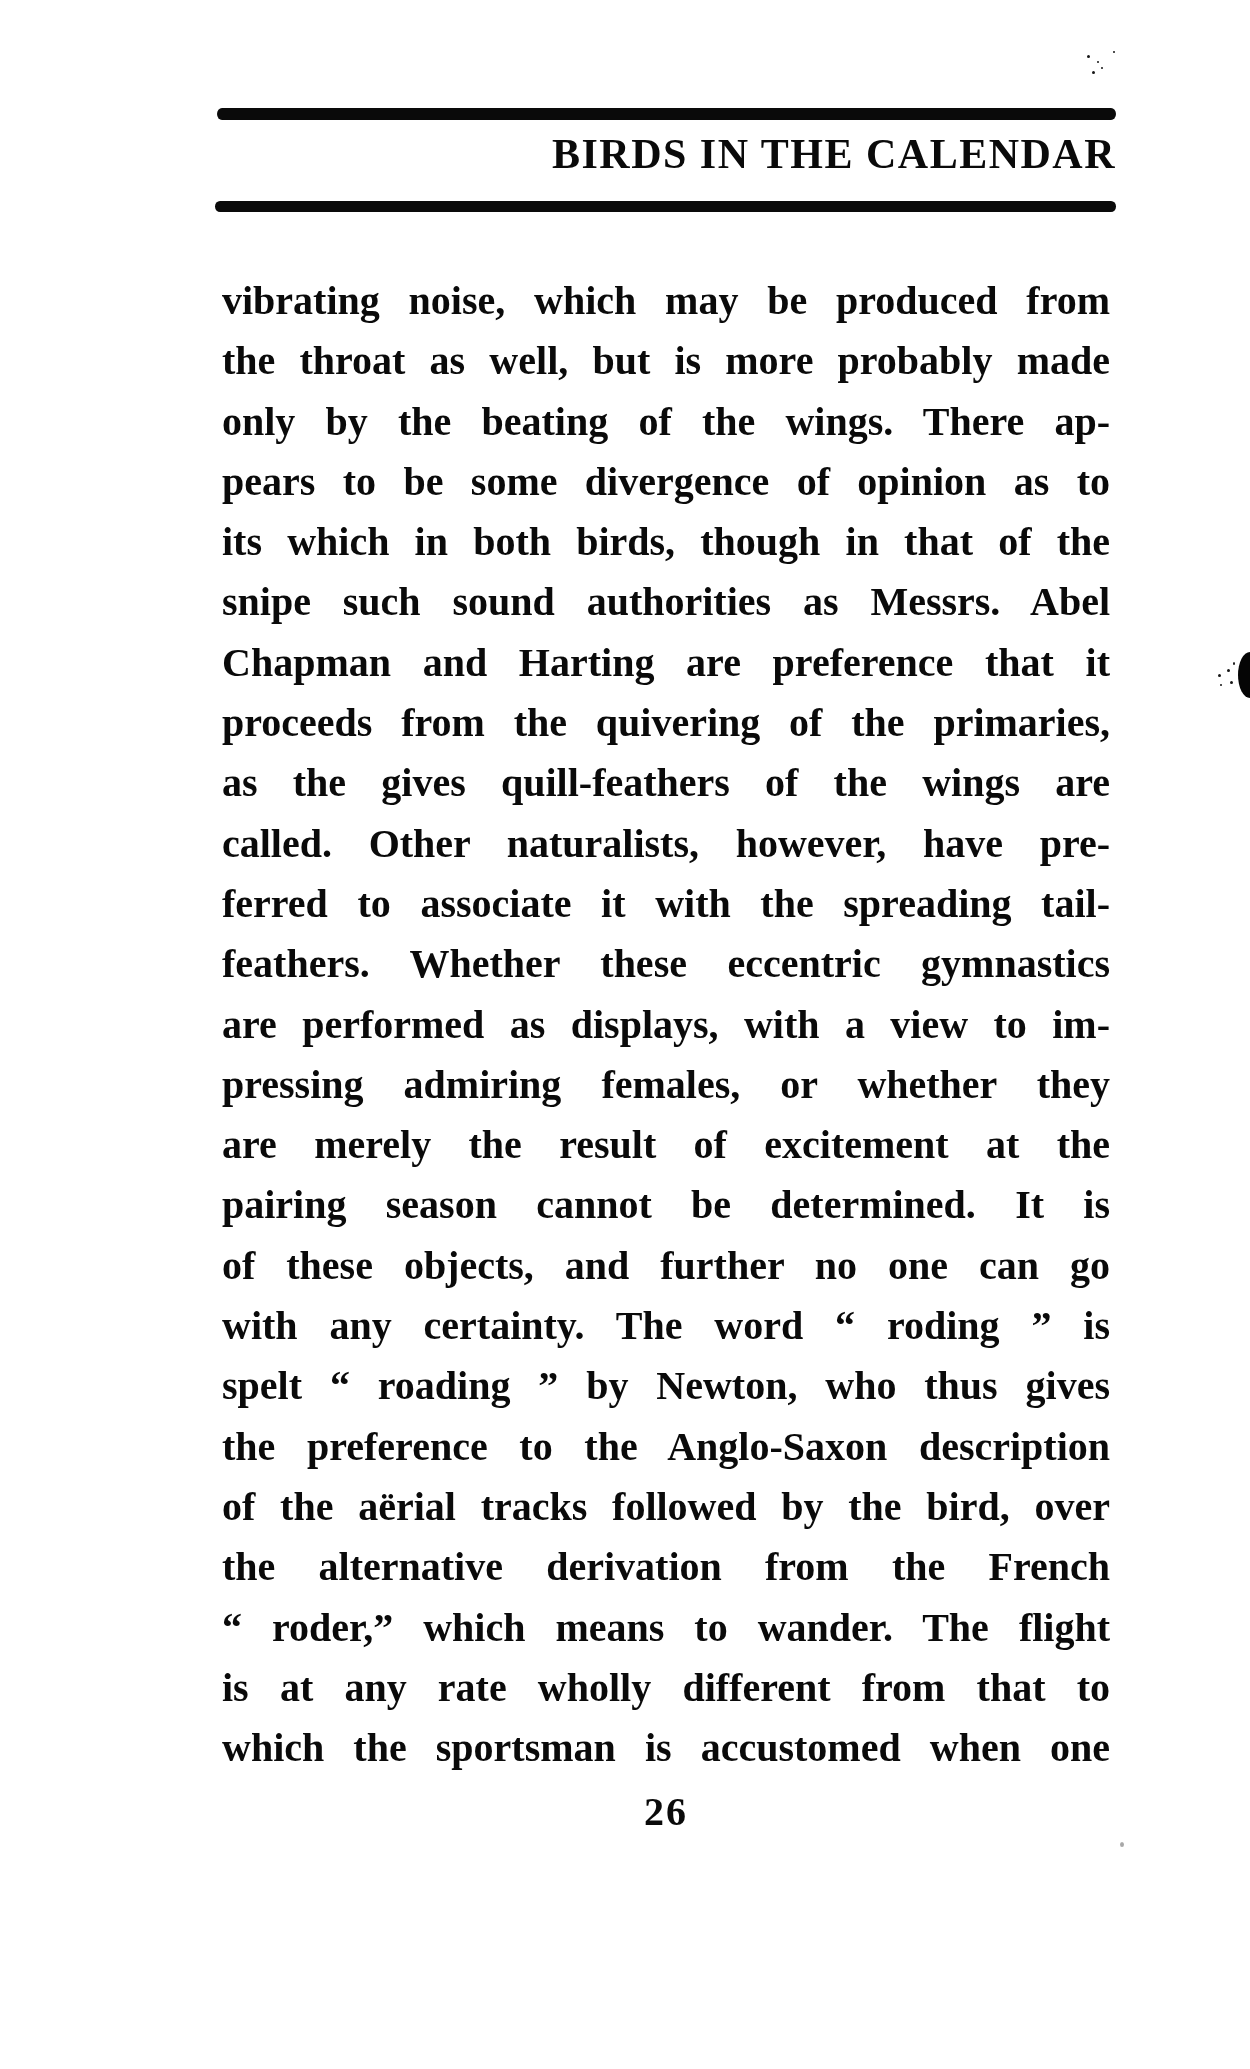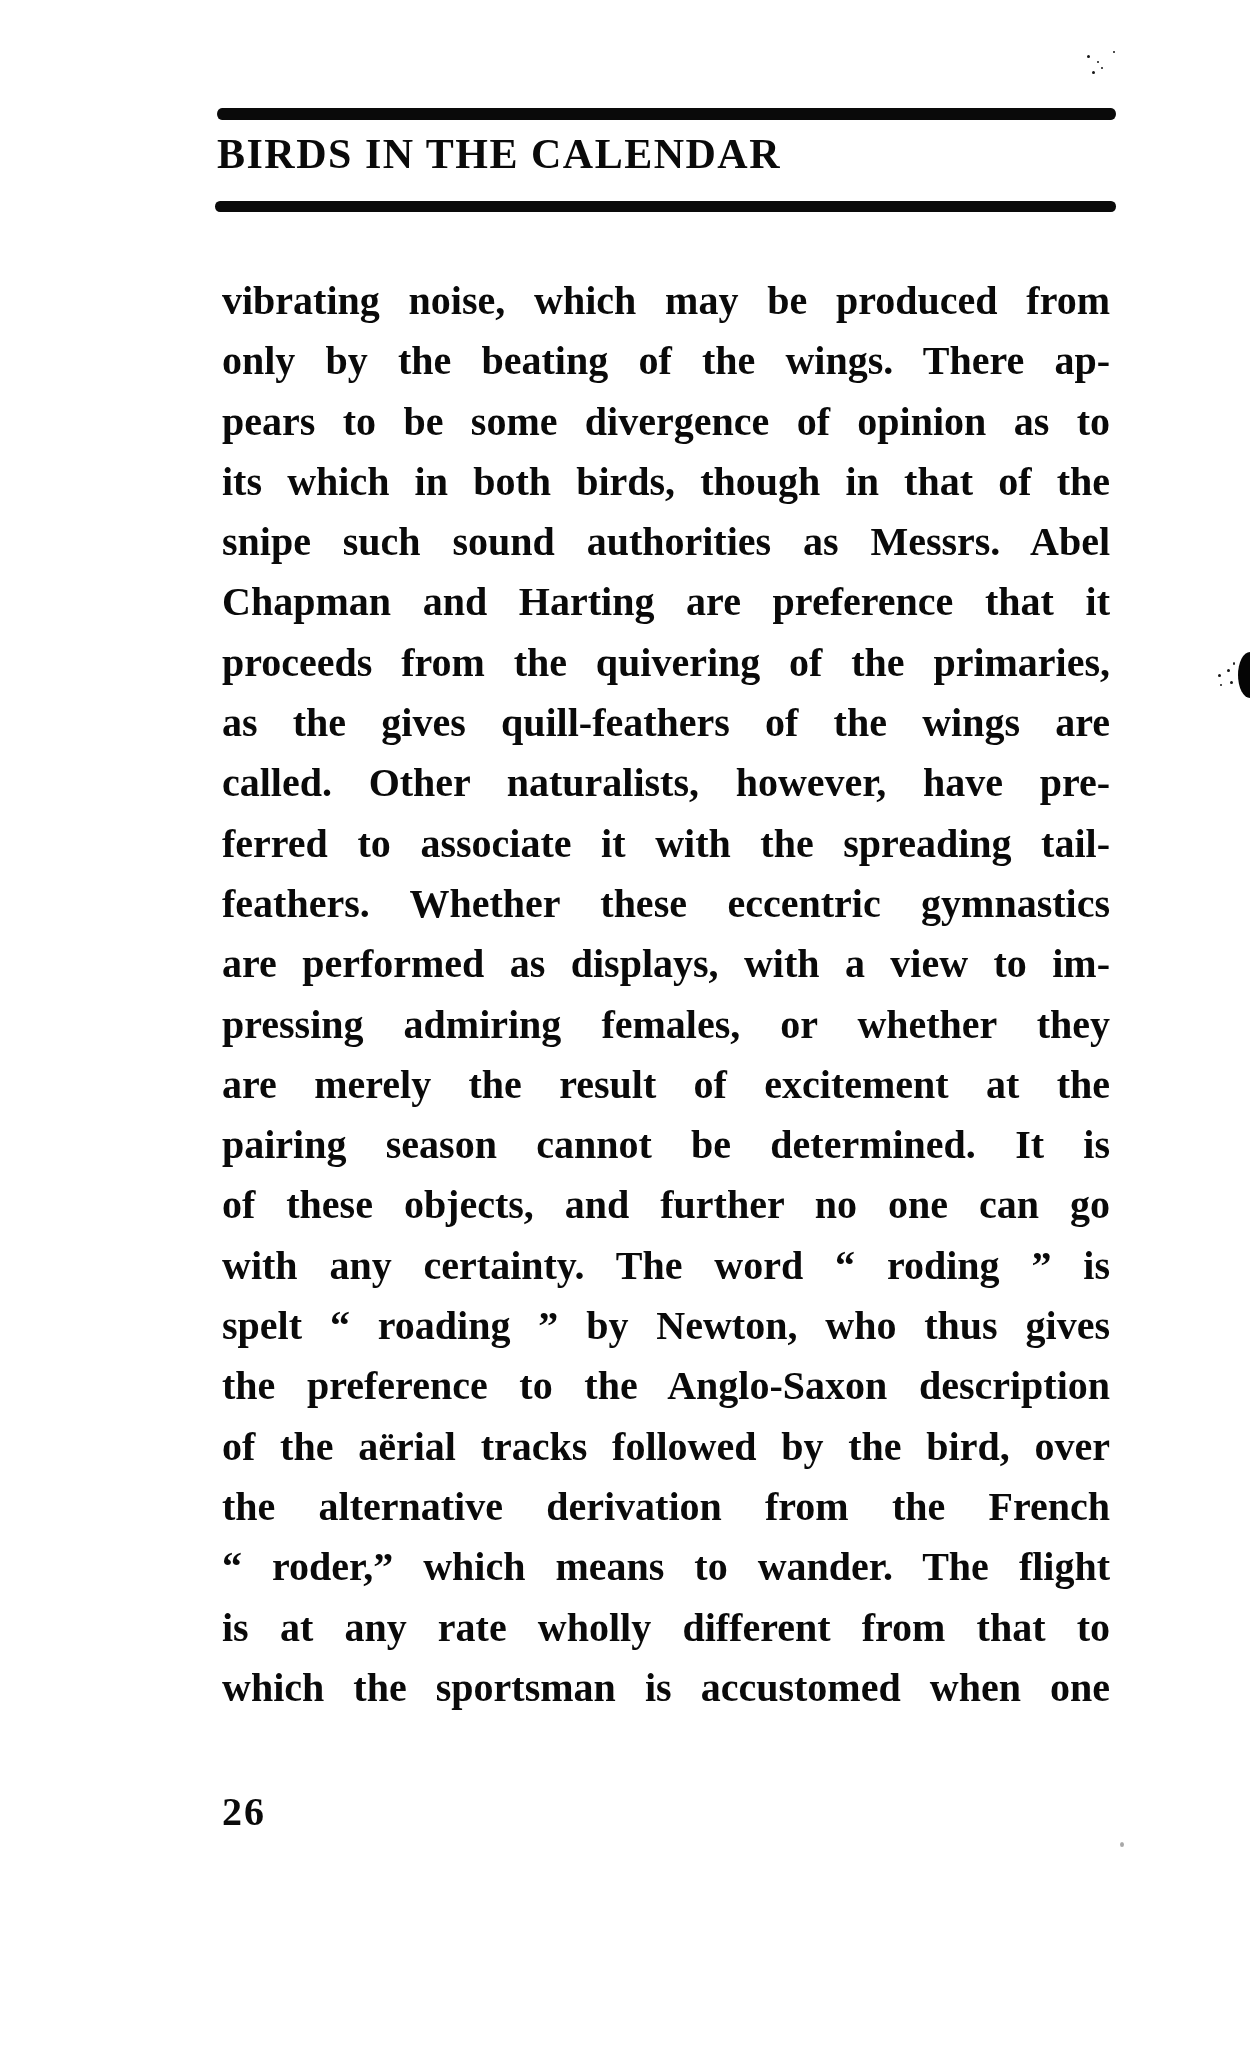--- a/index.html
+++ b/index.html
@@ -16,21 +16,21 @@
   .rule {
     position: absolute;
     background: var(--ink, #0a0a0a);
     border-radius: 5px / 50%;
   }
   .rule-top    { left: 217px; top: 108px; width: 899px; height: 12px; }
   .rule-bottom { left: 215px; top: 201px; width: 901px; height: 11px; }
   .header-title {
     position: absolute;
     left: 217px; top: 130px; width: 899px;
-    text-align: left;
+    text-align: right;
     font-size: 42px;
     line-height: 48px;
     font-weight: bold;
     letter-spacing: 1.5px;
     white-space: nowrap;
   }
   .body-text {
     position: absolute;
     left: 222px; top: 224px; width: 888px;
     font-size: 40px;
@@ -38,21 +38,21 @@
     line-height: 60.3px;
     margin-top: 47px;
   }
   .line {
     text-align: justify;
     text-align-last: justify;
   }
   .page-number {
     position: absolute;
     left: 222px; top: 1788px; width: 888px;
-    text-align: left;
+    text-align: center;
     font-size: 40px;
     font-weight: bold;
     letter-spacing: 2px;
   }
   .speck {
     position: absolute;
     background: #161616;
     border-radius: 50%;
   }
   .ink-blob {
@@ -70,20 +70,21 @@
 <div class="page">
 
   <div class="rule rule-top"></div>
 
   <div class="header-title">BIRDS IN THE CALENDAR</div>
 
   <div class="rule rule-bottom"></div>
 
   <div class="body-text">
       <div class="line">vibrating noise, which may be produced from</div>
+      <div class="line">the throat as well, but is more probably made</div>
       <div class="line">only by the beating of the wings. There ap-</div>
       <div class="line">pears to be some divergence of opinion as to</div>
       <div class="line">its which in both birds, though in that of the</div>
       <div class="line">snipe such sound authorities as Messrs. Abel</div>
       <div class="line">Chapman and Harting are preference that it</div>
       <div class="line">proceeds from the quivering of the primaries,</div>
       <div class="line">as the gives quill-feathers of the wings are</div>
       <div class="line">called. Other naturalists, however, have pre-</div>
       <div class="line">ferred to associate it with the spreading tail-</div>
       <div class="line">feathers. Whether these eccentric gymnastics</div>

